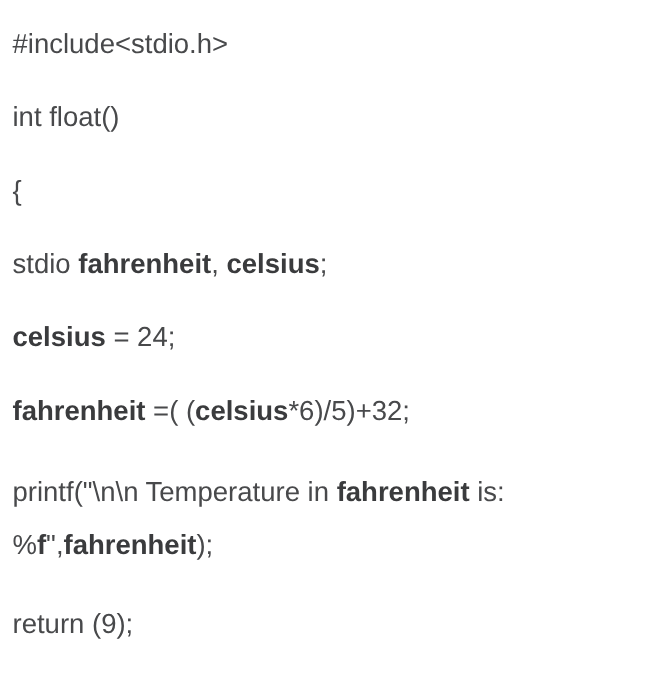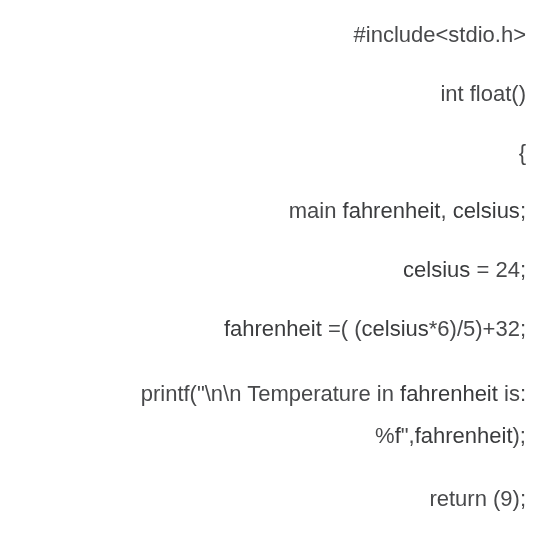--- a/index.html
+++ b/index.html
@@ -12,47 +12,46 @@
       height: 558px;
       background: #ffffff;
       font-family: Arial, Helvetica, sans-serif;
       font-size: 22px;
       color: #48494b;
       padding: 20px 10px 10px 10px;
       line-height: 1.4;
     }
     .code-line {
       margin-bottom: 28px;
-      text-align: right;
     }
     .code-line.multiline {
       line-height: 1.9;
     }
     .bold {
-      font-weight: normal;
+      font-weight: bold;
       color: #3a3b3d;
     }
   </style>
 </head>
 <body>
 
 <div class="code-line">
   <span>#include&lt;stdio.h&gt;</span>
 </div>
 
 <div class="code-line">
   <span>int float()</span>
 </div>
 
 <div class="code-line">
   <span>{</span>
 </div>
 
 <div class="code-line">
-  <span>main </span><span class="bold">fahrenheit</span><span>, </span><span class="bold">celsius</span><span>;</span>
+  <span>stdio </span><span class="bold">fahrenheit</span><span>, </span><span class="bold">celsius</span><span>;</span>
 </div>
 
 <div class="code-line">
   <span class="bold">celsius</span><span> = 24;</span>
 </div>
 
 <div class="code-line">
   <span class="bold">fahrenheit</span><span> =( (</span><span class="bold">celsius</span><span>*6)/5)+32;</span>
 </div>
 

